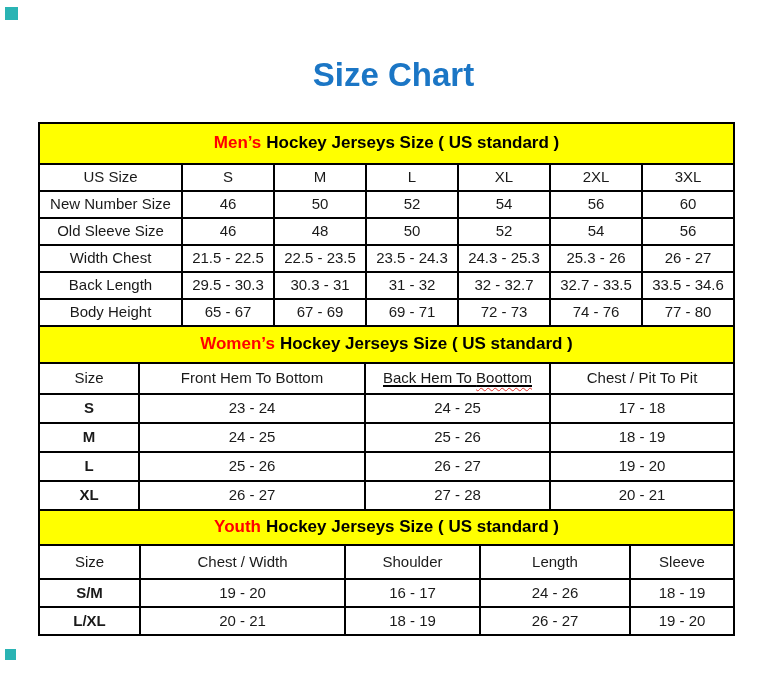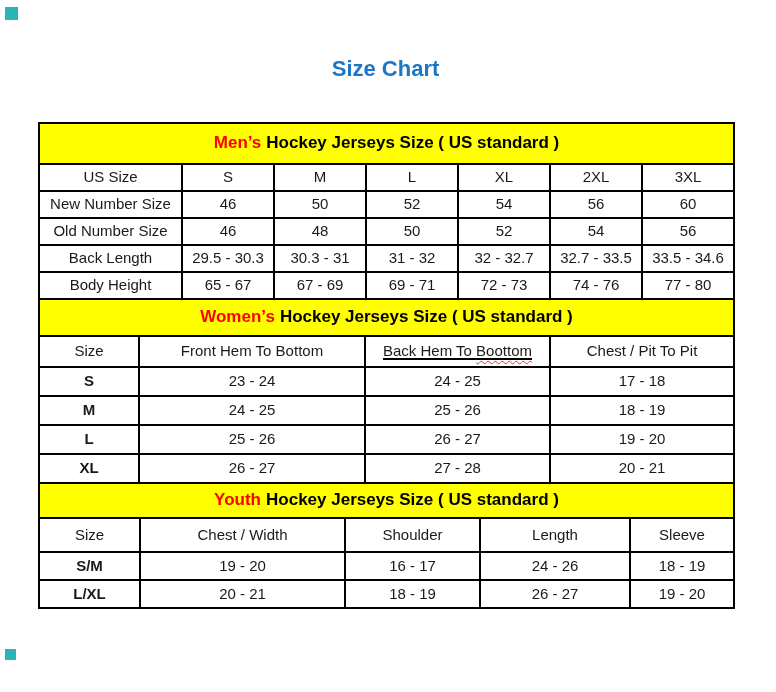--- a/index.html
+++ b/index.html
@@ -3,22 +3,22 @@
 <meta charset="utf-8">
 <style>
   html,body{margin:0;padding:0;background:#ffffff;}
   body{width:776px;height:692px;position:relative;overflow:hidden;
        font-family:"Liberation Sans","DejaVu Sans",sans-serif;color:#1a1a1a;}
 
   .corner-marker{position:absolute;background:#2ab4b4;}
   .corner-marker.top{left:5px;top:7px;width:13px;height:13px;}
   .corner-marker.bottom{left:5px;top:649px;width:11px;height:11px;}
 
-  .title{position:absolute;left:38px;top:56px;width:695px;margin:0;
-         text-align:center;font-size:22px;font-weight:700;letter-spacing:0;}
+  .title{position:absolute;left:46px;top:56px;width:695px;margin:0;
+         text-align:center;font-size:33px;font-weight:700;letter-spacing:0;}
 
   .tables{position:absolute;left:38px;top:122px;width:695px;}
   table.t{border-collapse:collapse;width:695px;table-layout:fixed;margin:0;padding-left:44px;}
   table.t + table.t{margin-top:-2px;}
   .t td,.t th{border:2px solid #000;padding:0 2px;text-align:center;
               vertical-align:middle;font-size:15px;line-height:1.1;
               overflow:hidden;white-space:nowrap;}
   .t th{font-weight:400;font-size:15px;}
   .t td{font-weight:400;}
 
@@ -81,27 +81,36 @@
         <tr class="data-row">
           <td class="rlabel">New Number Size</td>
           <td>46</td>
           <td>50</td>
           <td>52</td>
           <td>54</td>
           <td>56</td>
           <td>60</td>
         </tr>
         <tr class="data-row">
-          <td class="rlabel">Old Number Size</td>
+          <td class="rlabel">Old Sleeve Size</td>
           <td>46</td>
           <td>48</td>
           <td>50</td>
           <td>52</td>
           <td>54</td>
           <td>56</td>
+        </tr>
+        <tr class="data-row">
+          <td class="rlabel">Width Chest</td>
+          <td>21.5 - 22.5</td>
+          <td>22.5 - 23.5</td>
+          <td>23.5 - 24.3</td>
+          <td>24.3 - 25.3</td>
+          <td>25.3 - 26</td>
+          <td>26 - 27</td>
         </tr>
         <tr class="data-row">
           <td class="rlabel">Back Length</td>
           <td>29.5 - 30.3</td>
           <td>30.3 - 31</td>
           <td>31 - 32</td>
           <td>32 - 32.7</td>
           <td>32.7 - 33.5</td>
           <td>33.5 - 34.6</td>
         </tr>

